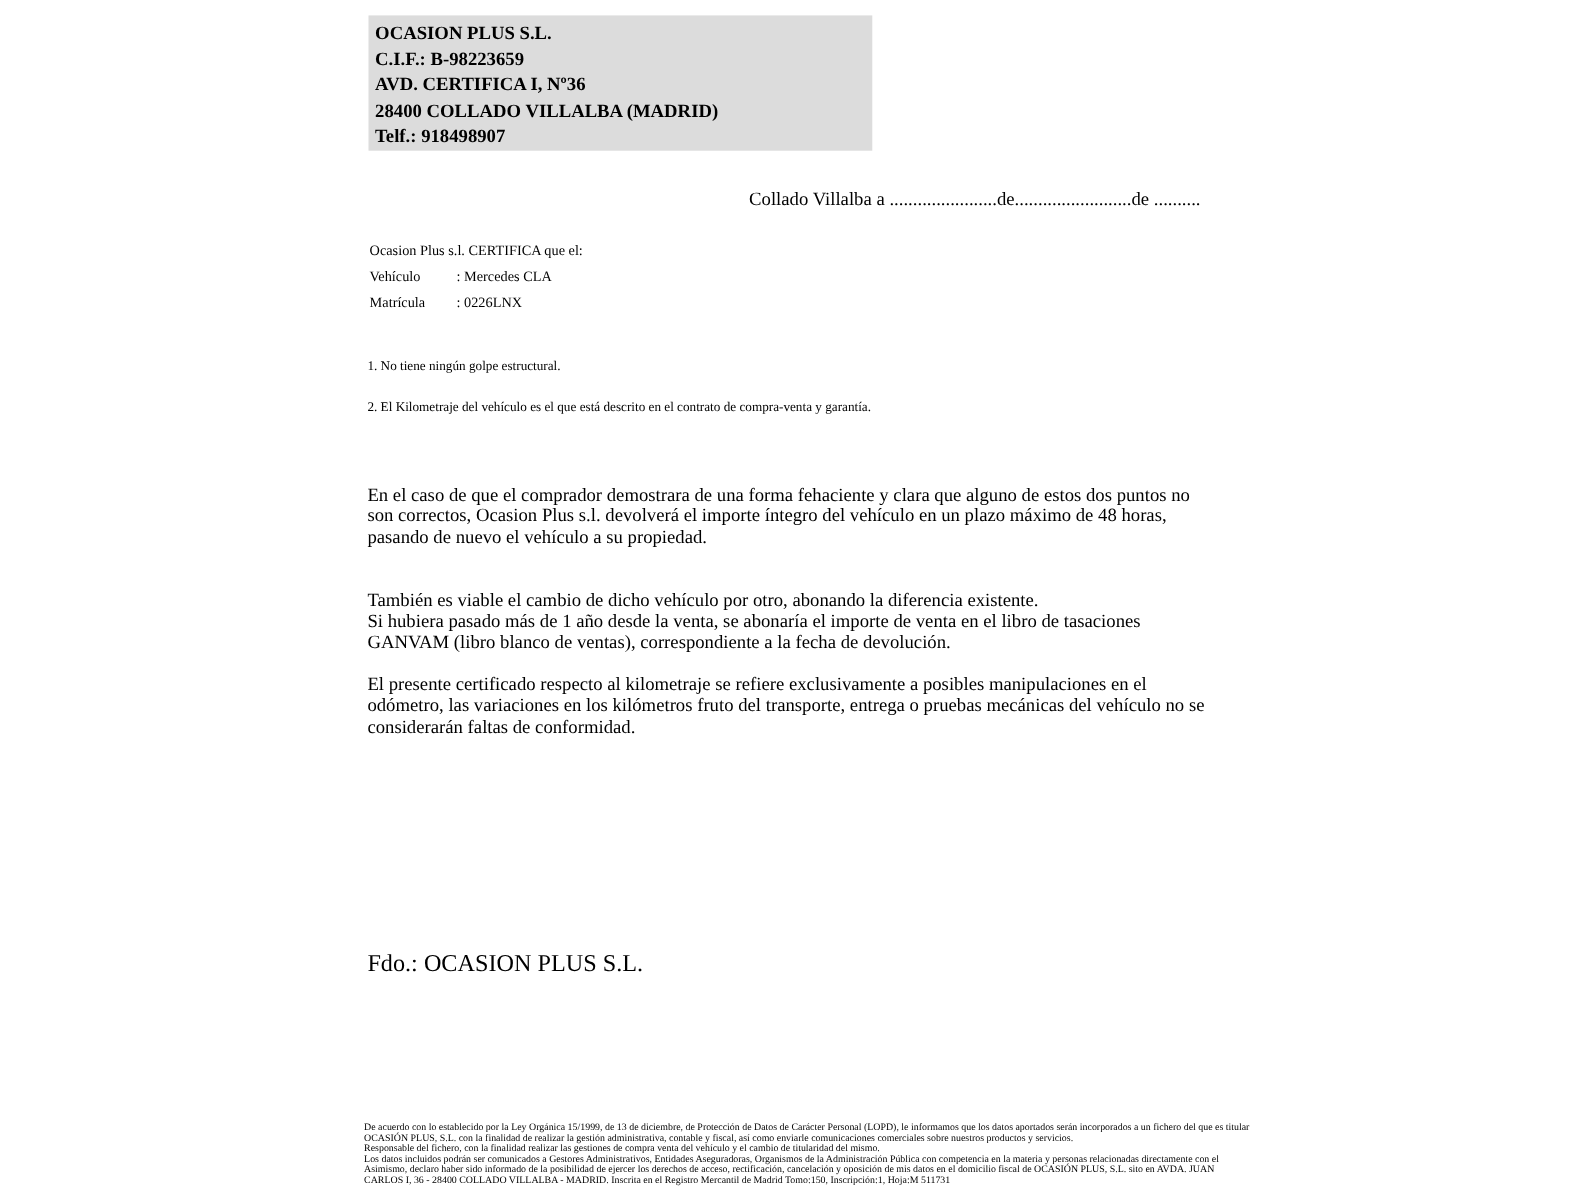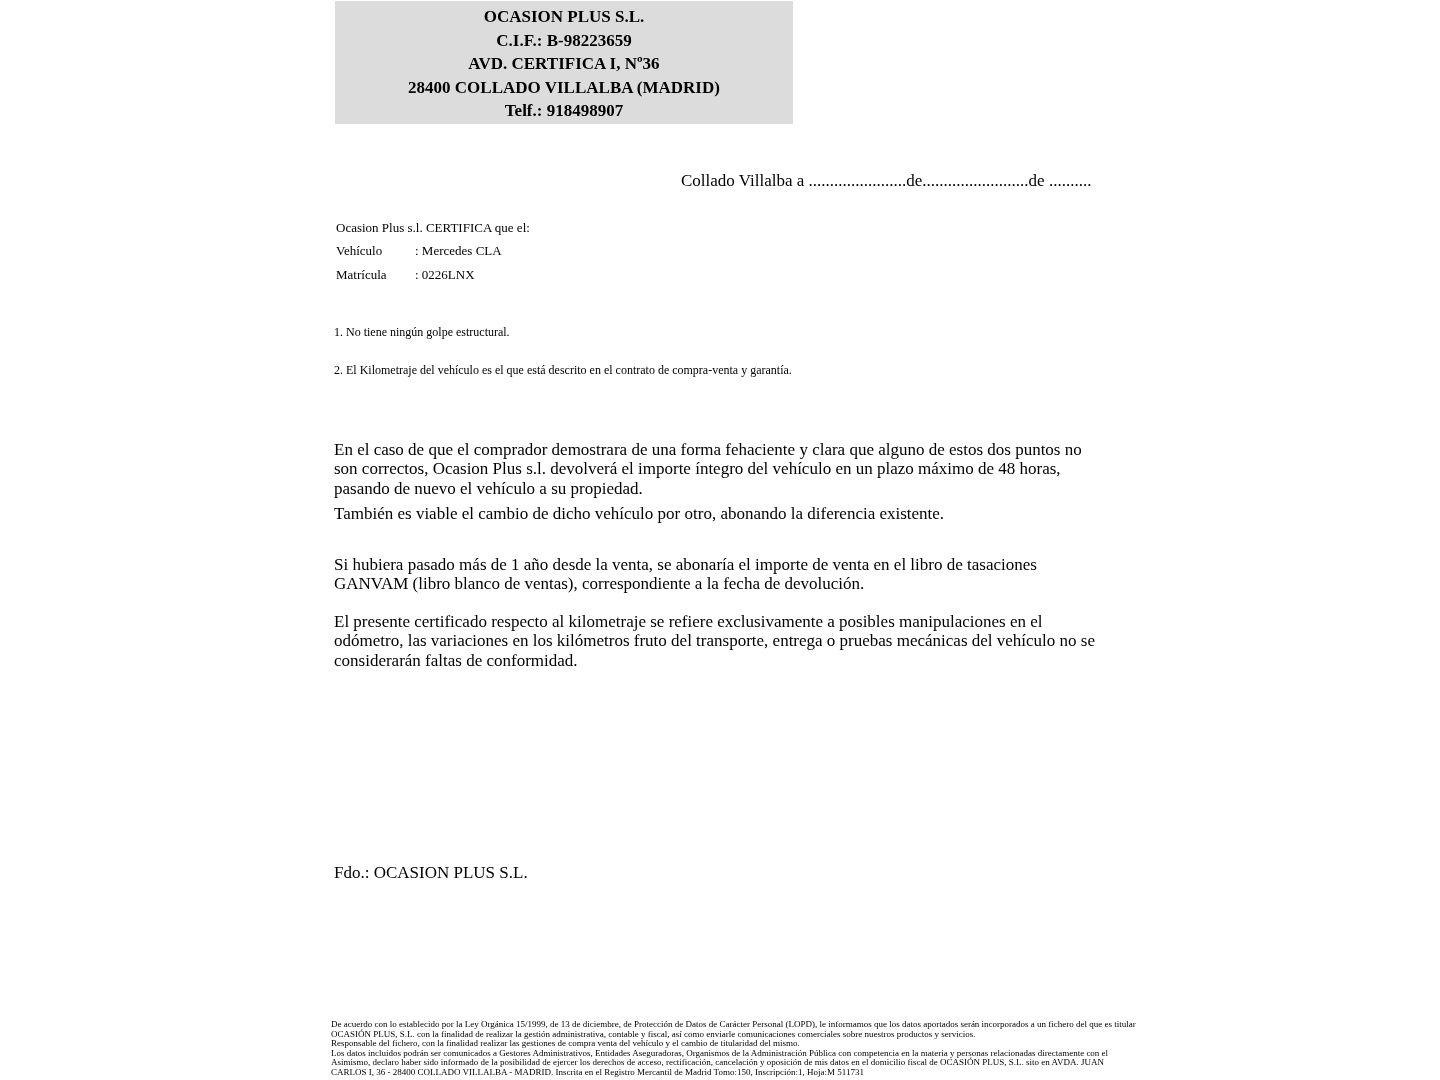--- a/index.html
+++ b/index.html
@@ -9,29 +9,28 @@
     width: 1440px;
     height: 1080px;
     background: #ffffff;
     font-family: "Liberation Serif", serif;
     color: #000000;
     overflow: hidden;
   }
   .header-box {
     position: absolute;
     left: 335px;
-    top: 1px;
+    top: 14px;
     width: 458px;
     height: 123px;
     background: #dcdcdc;
     padding: 4px 6px 0 6px;
     font-weight: bold;
     font-size: 17px;
     line-height: 23.5px;
-    text-align: center;
   }
   .date-line {
     position: absolute;
     left: 681px;
     top: 171px;
     font-size: 17px;
   }
   .certify-block {
     position: absolute;
     left: 336px;
@@ -51,28 +50,28 @@
   .point1 { top: 325px; }
   .point2 { top: 363px; }
   .para {
     position: absolute;
     left: 334px;
     width: 762px;
     font-size: 17px;
     line-height: 19.3px;
   }
   .para-guarantee { top: 440px; }
-  .para-exchange  { top: 504px; }
+  .para-exchange  { top: 536px; }
   .para-ganvam    { top: 555px; }
   .para-odometer  { top: 612px; }
   .signature {
     position: absolute;
     left: 334px;
     top: 863px;
-    font-size: 17px;
+    font-size: 22px;
   }
   .footer {
     position: absolute;
     left: 331px;
     top: 1020px;
     font-size: 9px;
     line-height: 9.6px;
     white-space: nowrap;
   }
 </style>

